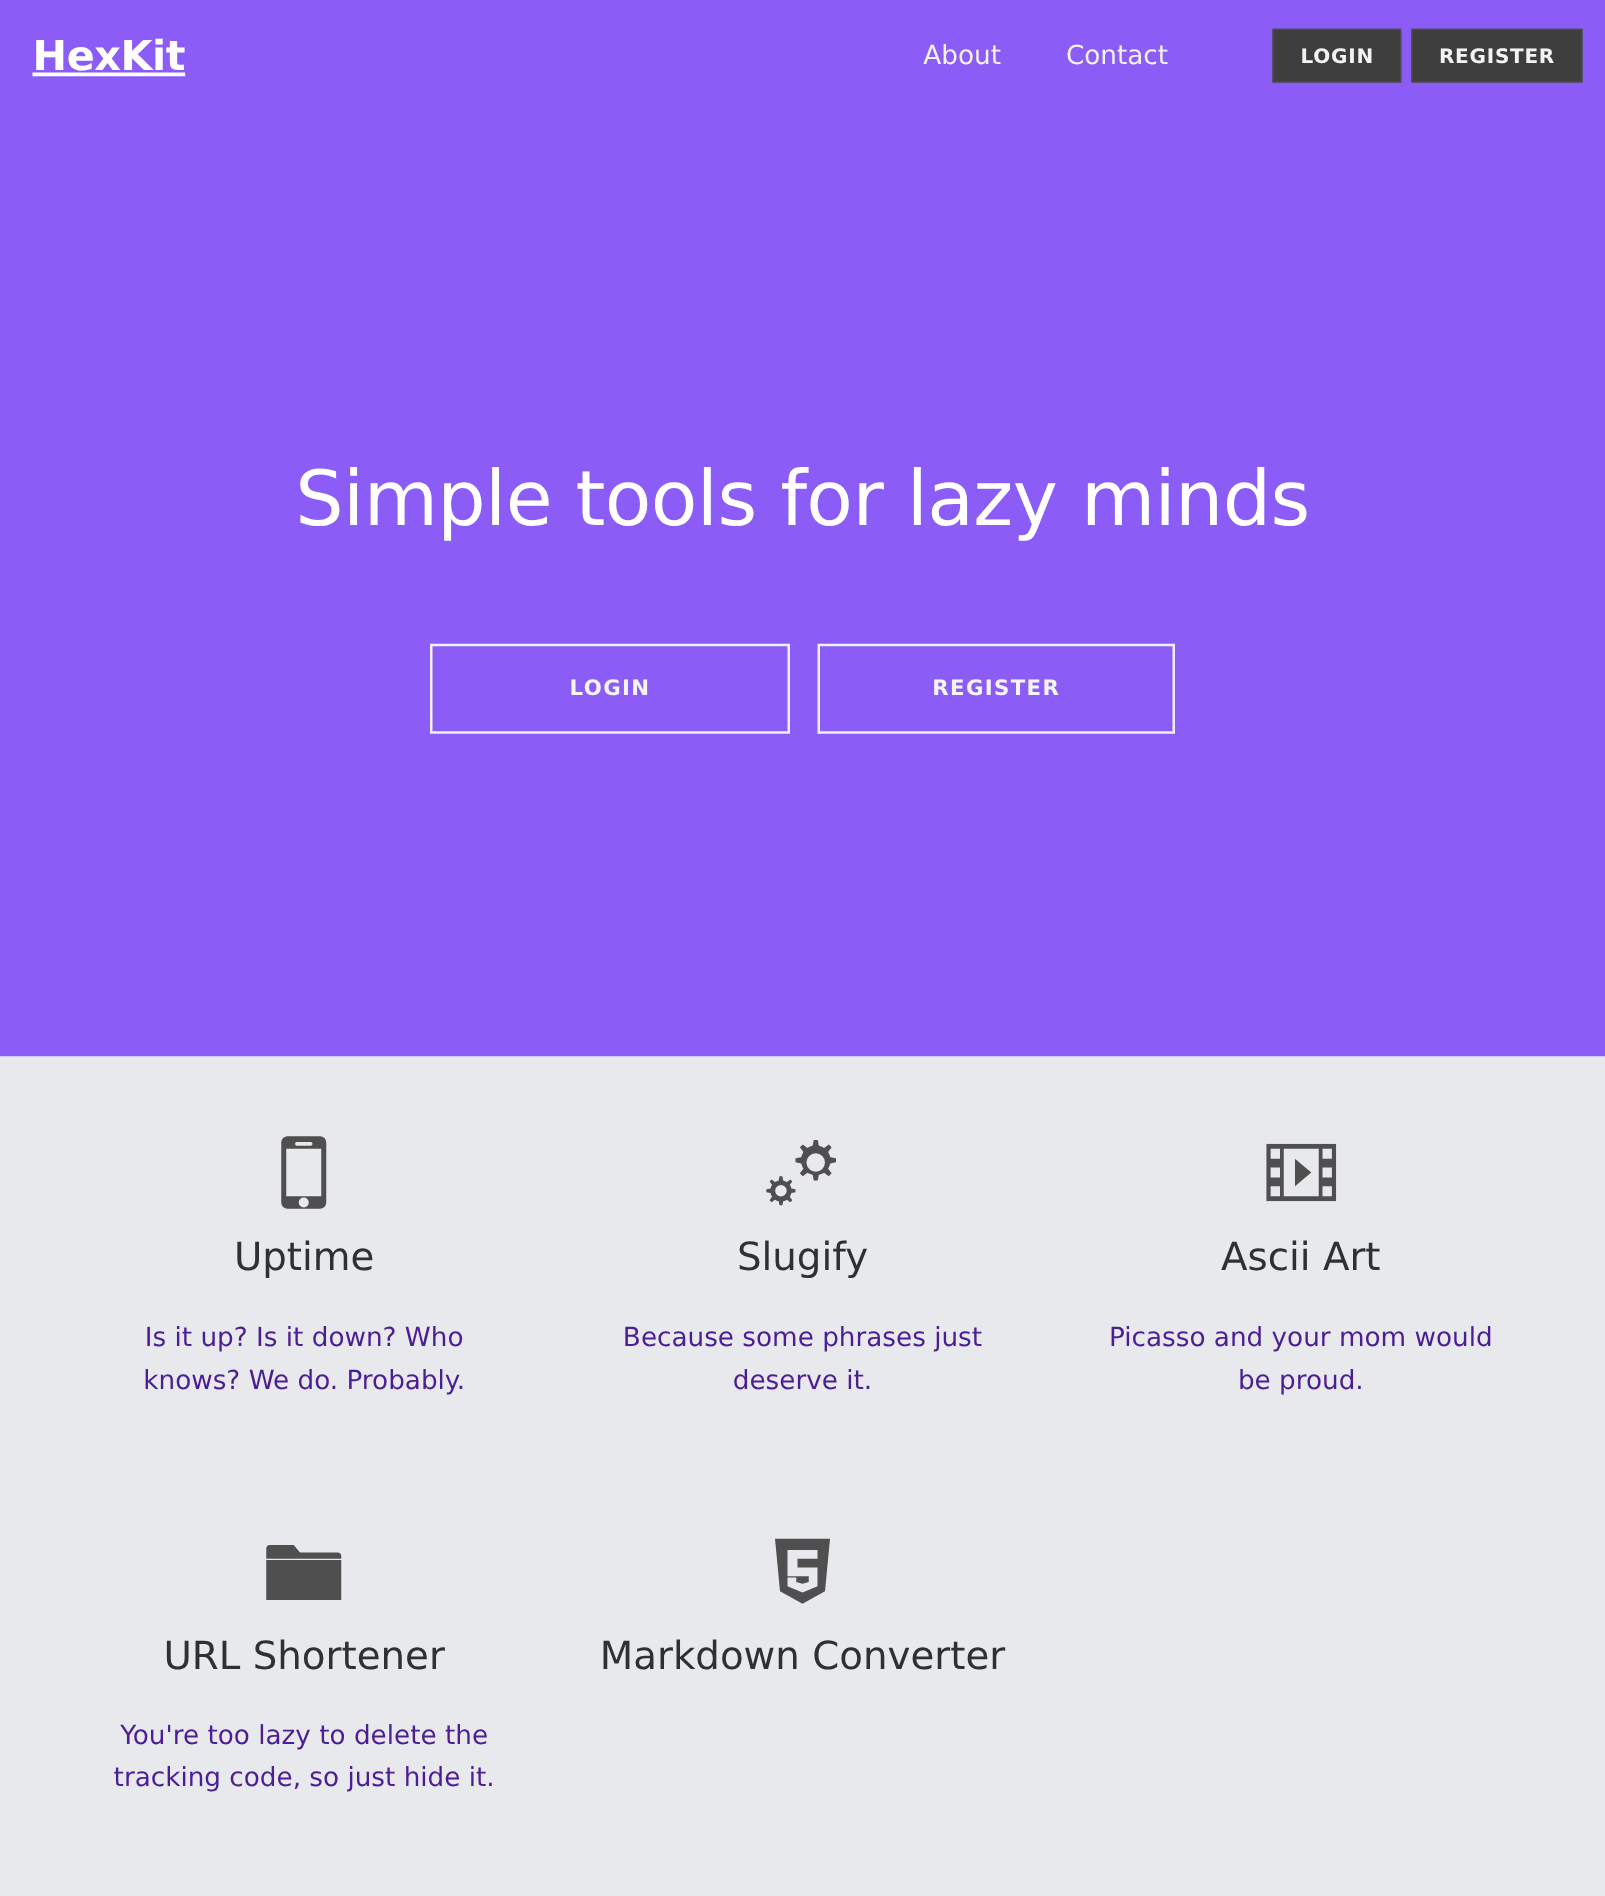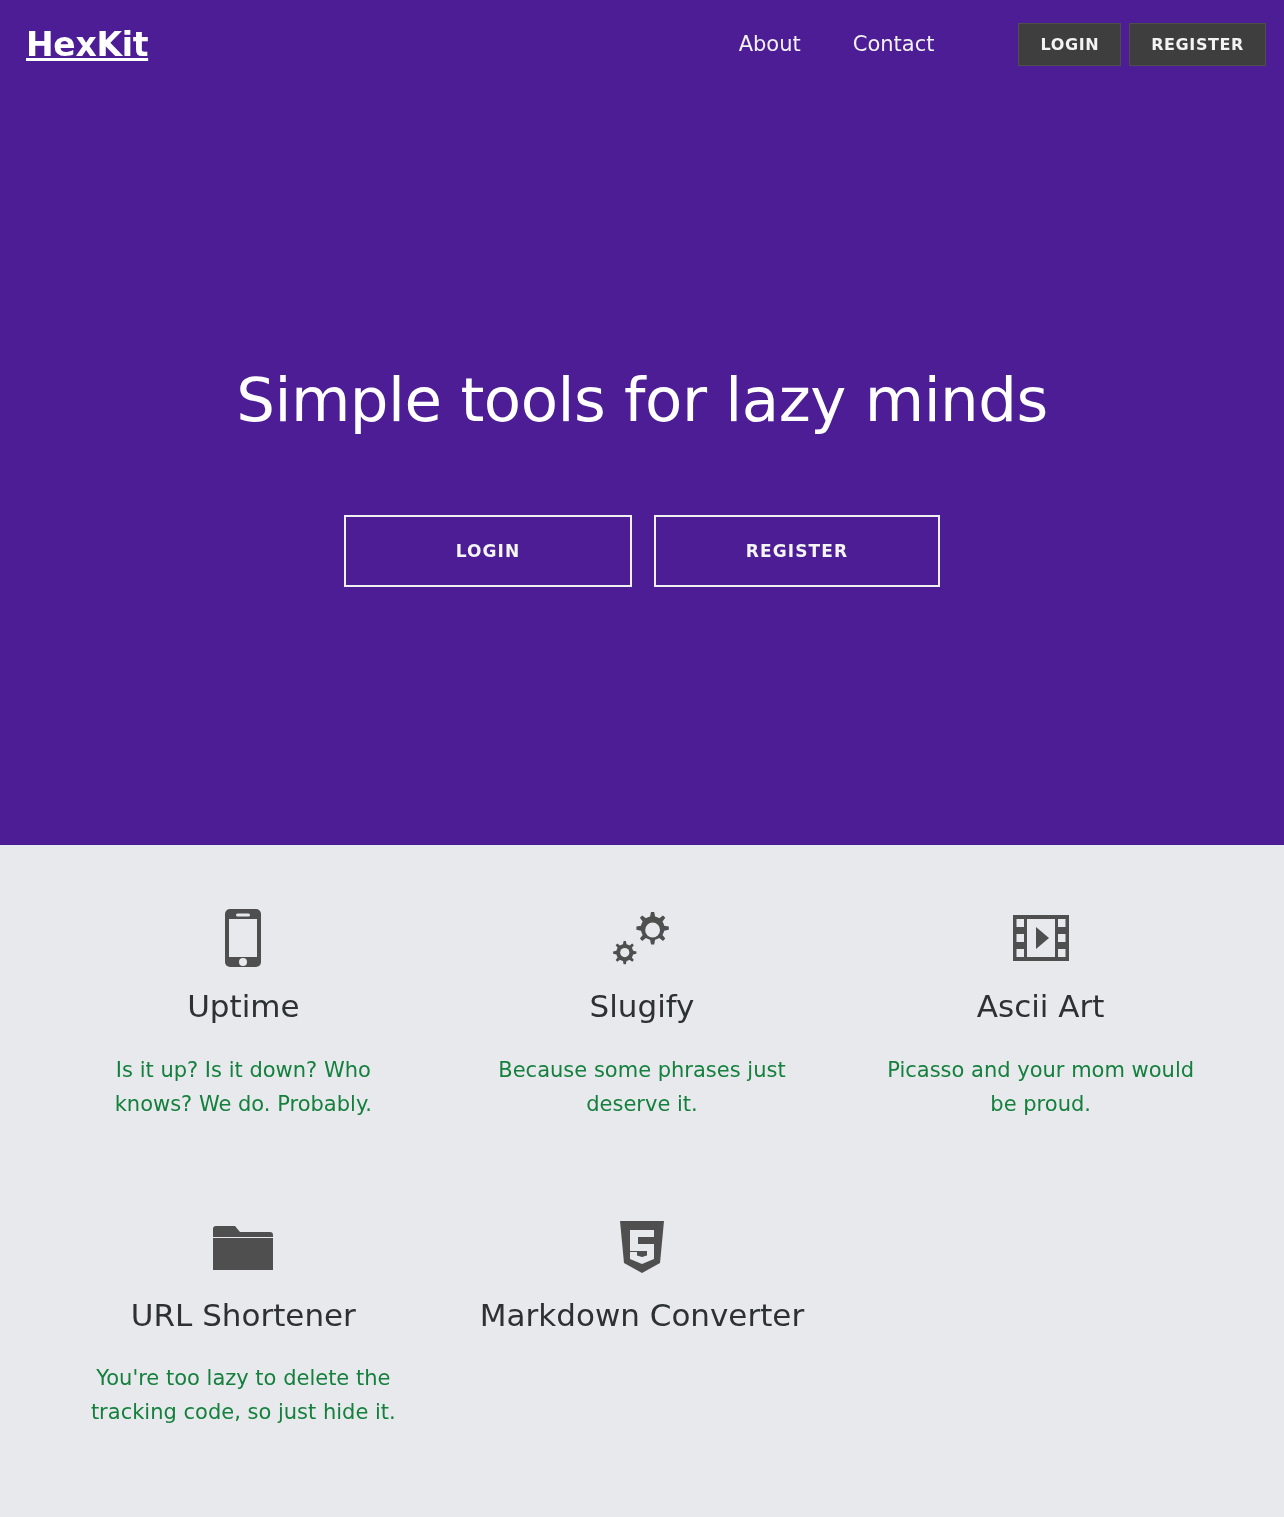--- a/index.html
+++ b/index.html
@@ -13,21 +13,21 @@
 
   .page {
     width: 1284px;
     min-height: 1517px;
     position: relative;
     overflow: hidden;
   }
 
   
   .hero {
-    background: #4c1d95;
+    background: #8b5cf6;
     height: 845px;
     position: relative;
     width: 100%;
   }
 
   .navbar {
     height: 88px;
     display: flex;
     align-items: center;
     padding: 0 18px 0 26px;
@@ -150,24 +150,24 @@
     font-size: 31px;
     font-weight: 400;
     color: #2d3134;
     line-height: 1.15;
     margin-bottom: 28px;
     font-family: "DejaVu Sans", "Liberation Sans", sans-serif;
   }
 
   .feature-desc {
     font-size: 21px;
-    color: #15803d;
+    color: #4c1d95;
     line-height: 1.62;
     max-width: 330px;
-    margin: 3px auto;
+    margin: 13px auto;
     font-weight: 400;
     font-family: "DejaVu Sans", "Liberation Sans", sans-serif;
   }
 </style>
 </head>
 <body>
 
 <div class="page">
 
   <section class="hero">

